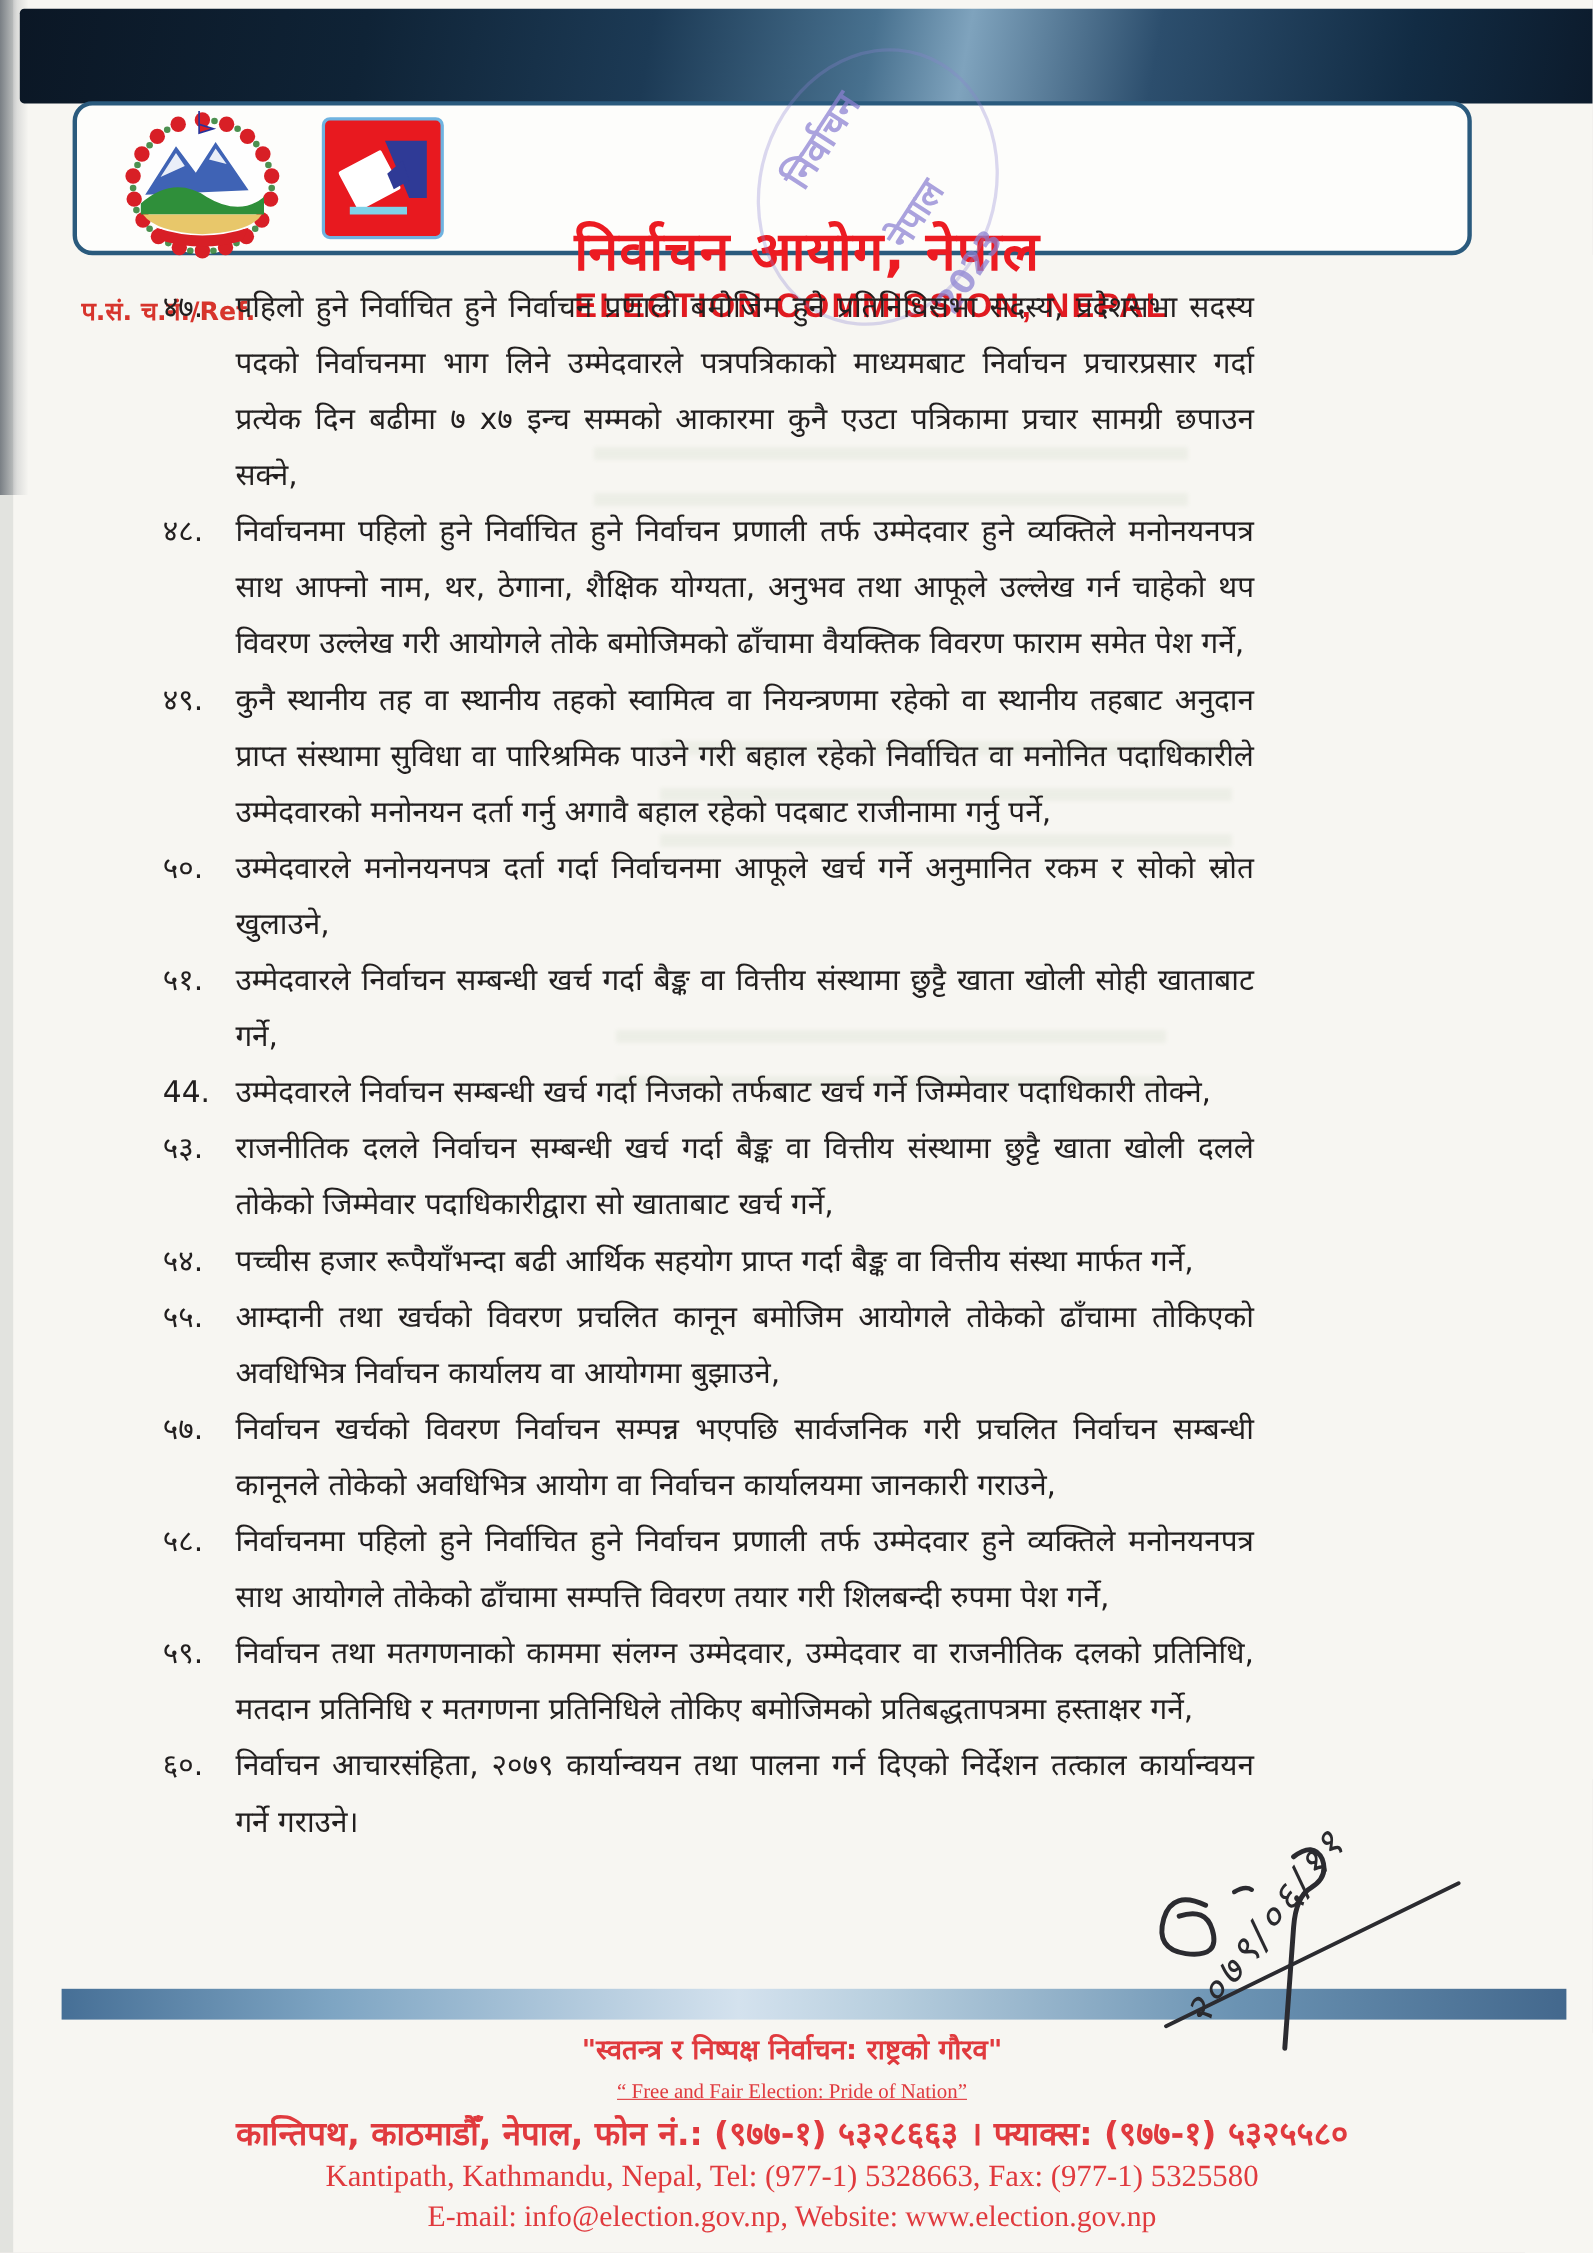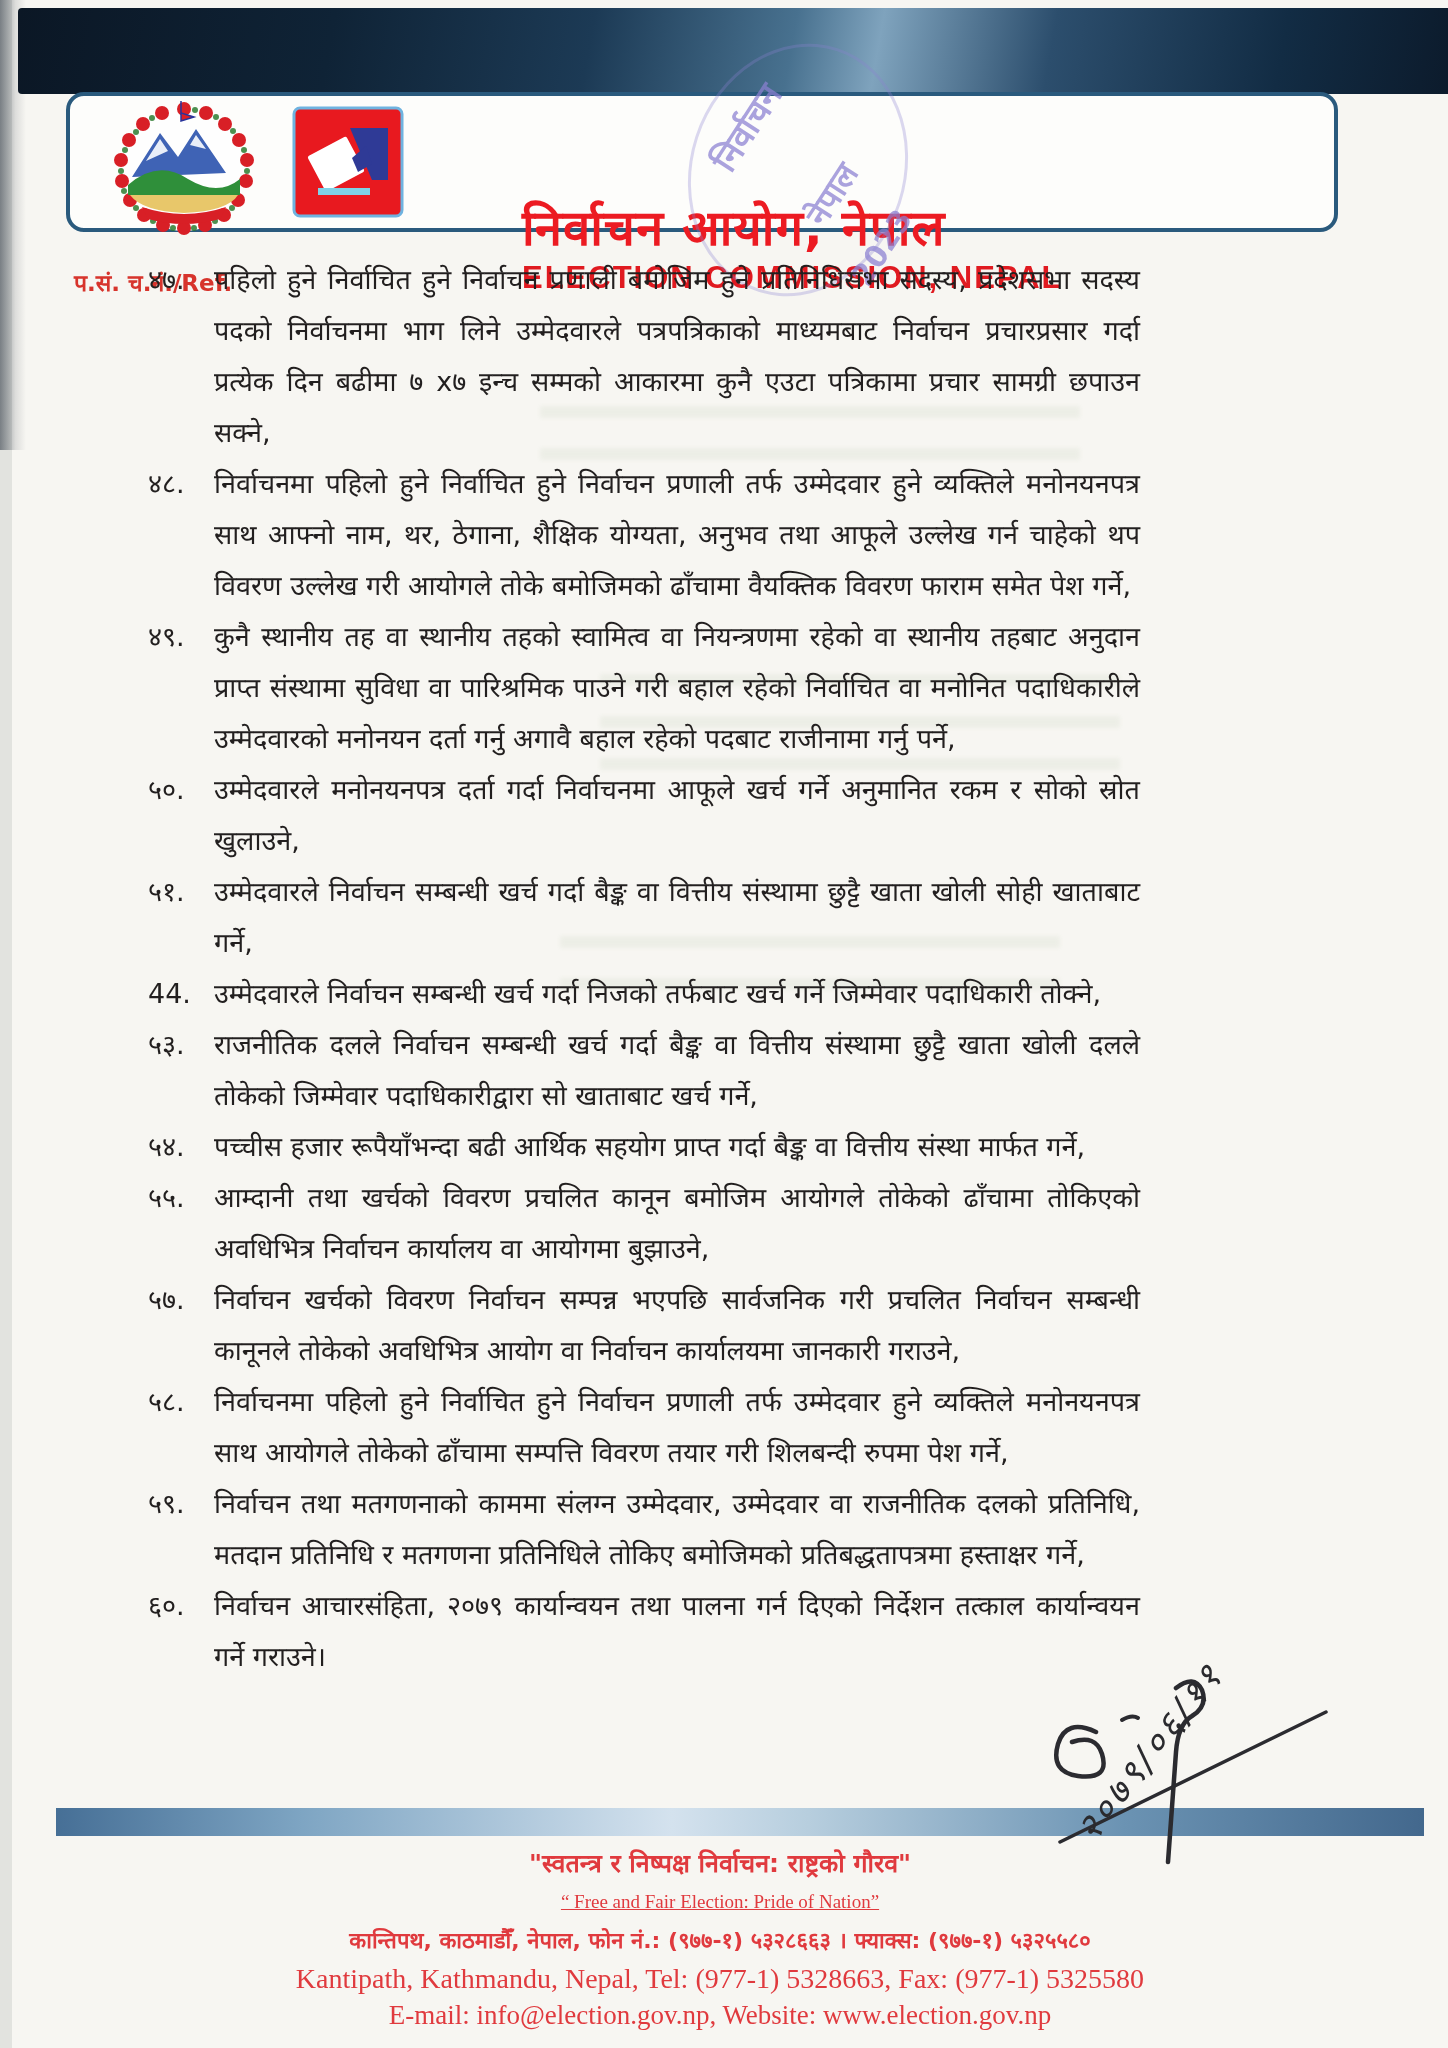--- a/index.html
+++ b/index.html
@@ -42,21 +42,21 @@
   
   .signature{position:absolute;left:1026px;top:1672px;width:350px;height:270px;z-index:5;}
   .sig-date{position:absolute;left:38px;top:148px;font-size:36px;color:#2a2a2e;
     transform:rotate(-52deg);transform-origin:left top;font-style:italic;letter-spacing:4px;}
   
   .bottom-bar{position:absolute;left:56px;top:1808px;width:1368px;height:28px;
     background:linear-gradient(90deg,#466f96 0%,#7ea5c3 18%,#d4e2ee 45%,#b7cede 55%,#6b93b3 78%,#43688d 100%);}
   .footer{position:absolute;left:10px;top:1846px;width:1420px;text-align:center;color:#e03a3e;}
   .f-np-slogan{font-size:25px;font-weight:bold;line-height:36px;}
   .f-en-slogan{font-family:"Liberation Serif",serif;font-size:19px;line-height:40px;text-decoration:underline;}
-  .f-np-addr{font-size:22px;font-weight:bold;line-height:38px;}
+  .f-np-addr{font-size:30px;font-weight:bold;line-height:38px;}
   .f-en-addr{font-family:"Liberation Serif",serif;font-size:28px;line-height:37px;}
   .f-email{font-family:"Liberation Serif",serif;font-size:27px;line-height:36px;}
 </style>
 </head>
 <body>
 
 <div class="page">
 
   <div class="scan-strip"></div>
   <div class="scan-edge-left"></div>

